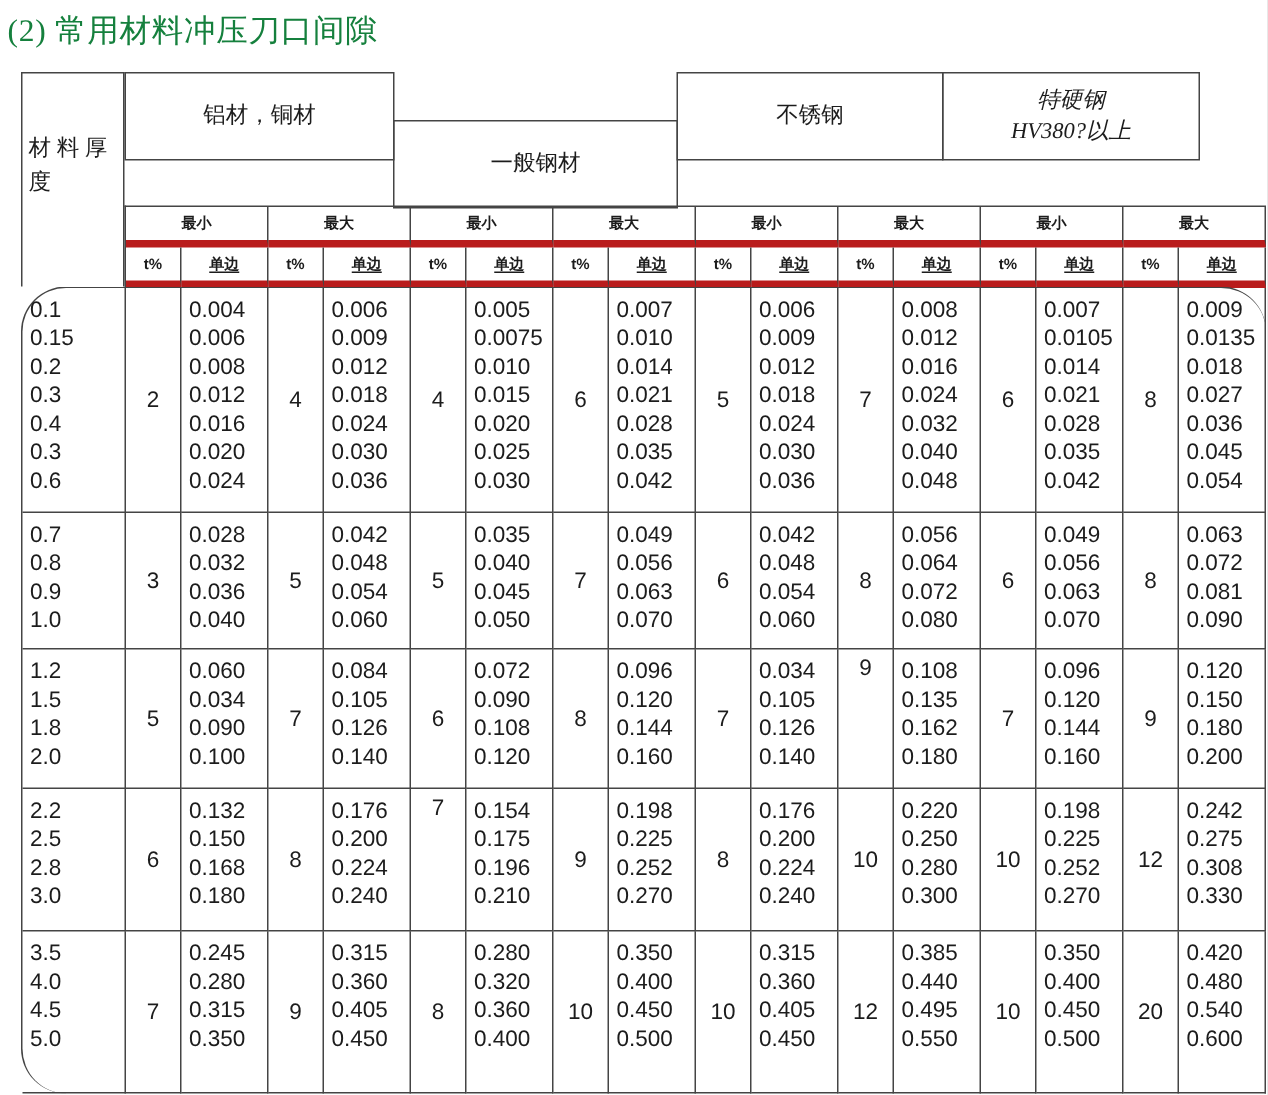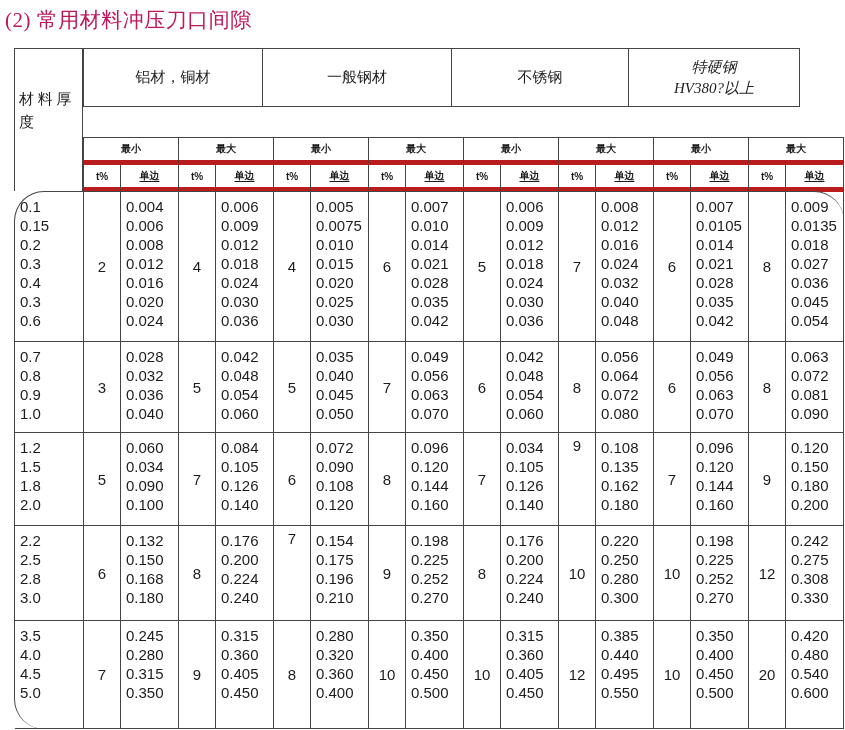--- a/index.html
+++ b/index.html
@@ -1,31 +1,31 @@
 <!DOCTYPE html>
 <html><head>
 <meta charset="utf-8">
 <style>
   * { margin:0; padding:0; box-sizing:border-box; }
   html,body { background:#ffffff; }
   body { width:845px; height:730px; overflow:hidden; }
   .page { position:relative; width:845px; height:730px; background:#ffffff;
           font-family:"Liberation Sans", sans-serif; color:#1c1c1c; }
   .title { position:absolute; left:5px; top:6px; font-family:"Liberation Serif", serif;
-           font-size:21px; color:#be185d; letter-spacing:0.5px; white-space:nowrap; }
+           font-size:21px; color:#15803d; letter-spacing:0.5px; white-space:nowrap; }
   .thick-cell { position:absolute; left:14px; top:48px; width:69px; height:143px;
                 border:1px solid #444; border-bottom:none;
                 font-family:"Liberation Serif", serif; font-size:15px; line-height:23px;
                 padding:39px 4px 0 4px; white-space:pre-wrap; }
   .mat { position:absolute; top:48px; height:59px; border:1px solid #444;
          display:flex; align-items:center; justify-content:center; text-align:center;
          font-family:"Liberation Serif", serif; font-size:15px; line-height:21px;
          white-space:pre-wrap; }
   .mb1 { left:83px;  width:180px; }
-  .mb2 { left:262px; width:190px; }
+  .mb2 { left:262px; width:190px;margin-top:32px; }
   .mb3 { left:451px; width:178px; }
   .mb4 { left:628px; width:172px;font-style:italic; }
   .hdr-grid { position:absolute; left:83px; top:137px; display:grid;
               grid-template-columns:repeat(8, 37px 58px); grid-template-rows:27px 27px;
               border-left:1px solid #444; border-top:1px solid #444; }
   .hcell { border-right:1px solid #444; border-bottom:5px solid #b91c1c;
            display:flex; align-items:center; justify-content:center; font-size:10px;font-weight:bold; }
   .span2 { grid-column:span 2; font-family:"Liberation Serif", serif; }
   .slab  { font-family:"Liberation Serif", serif; text-decoration:underline; text-underline-offset:2px; }
   .tlab  { font-family:"Liberation Sans", sans-serif; }

